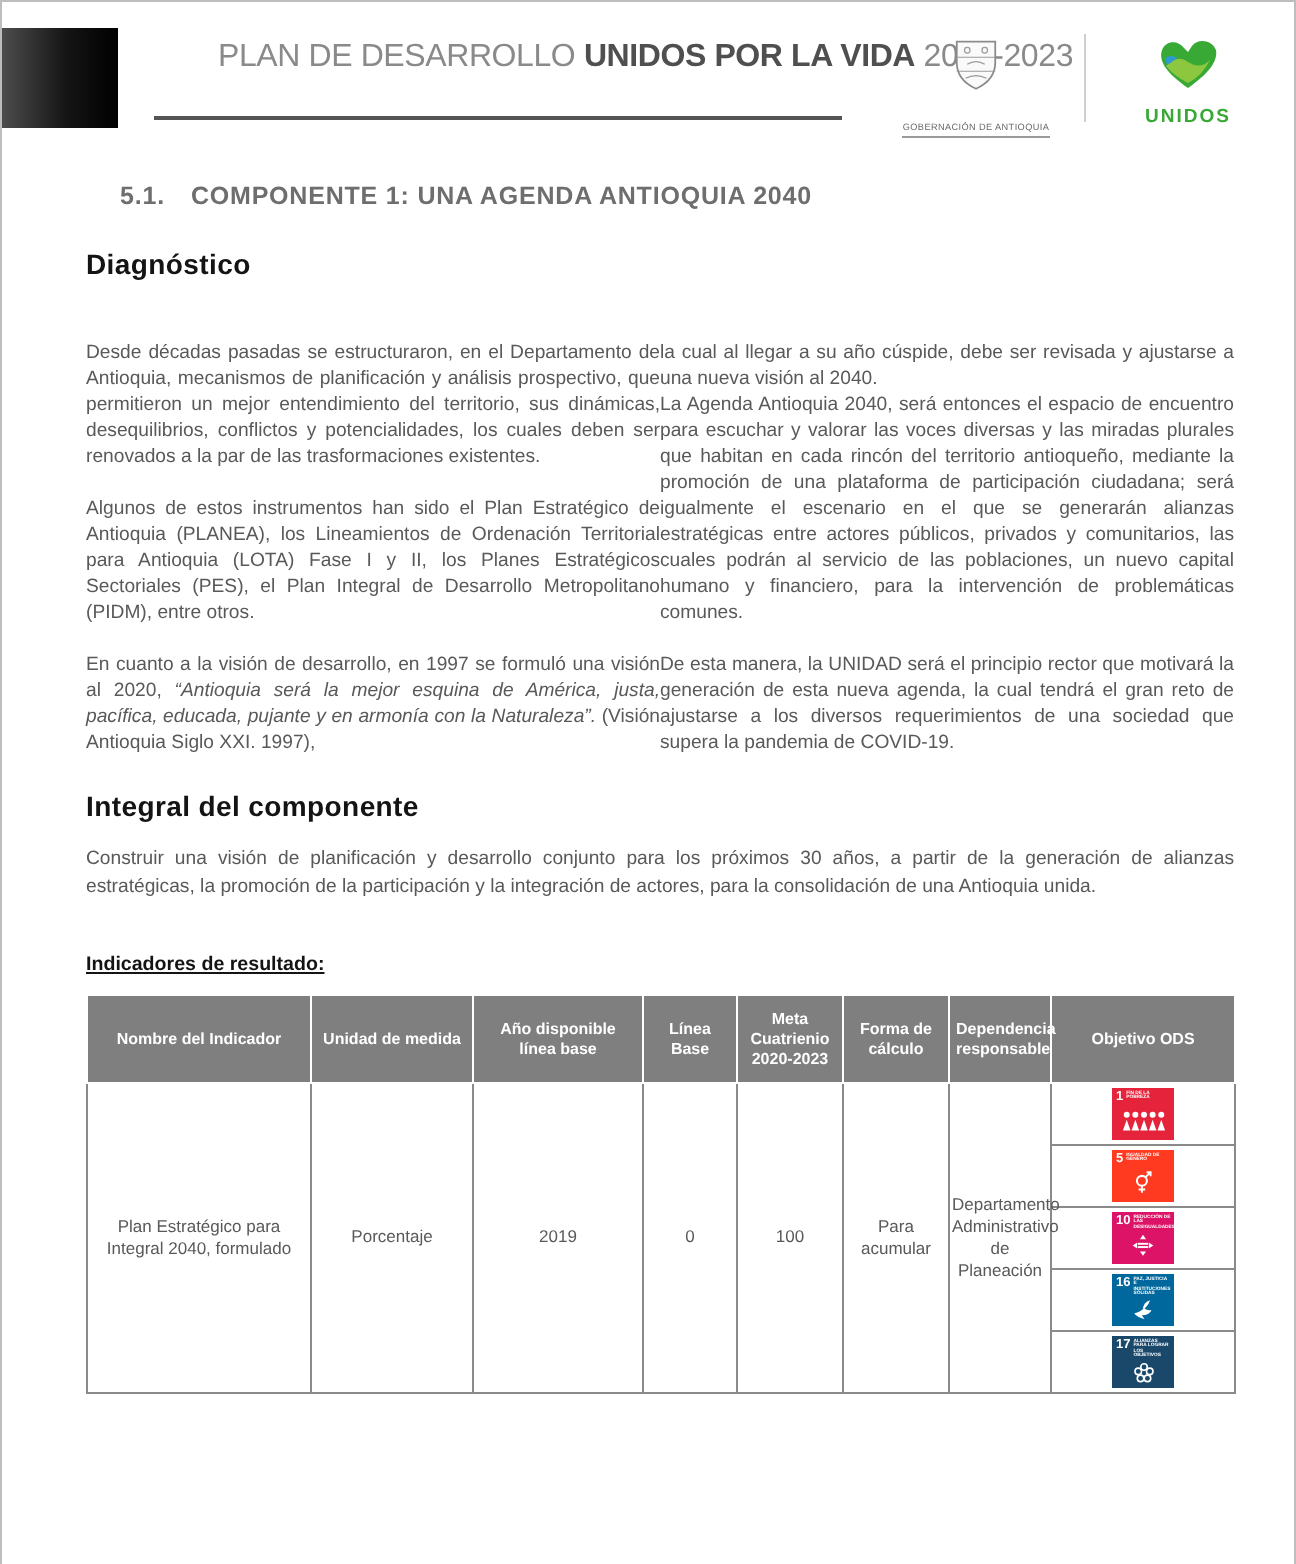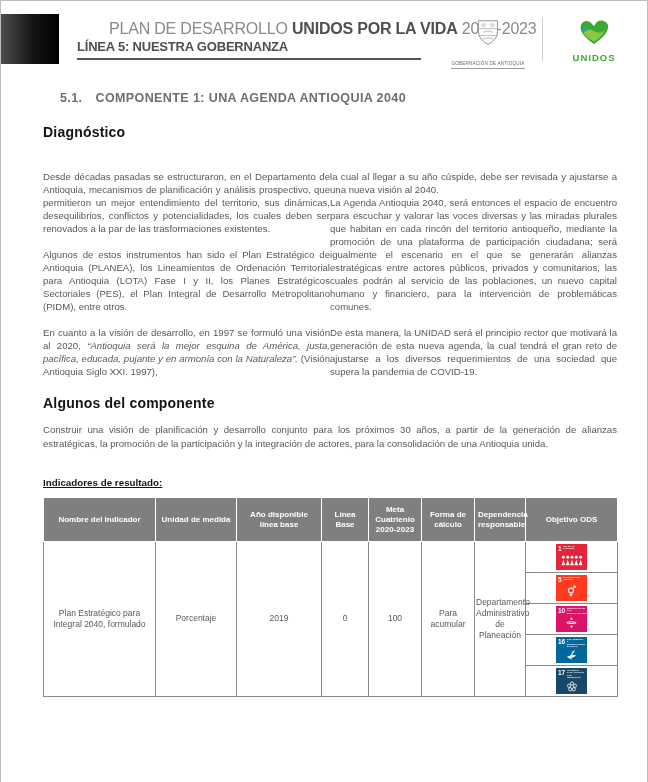--- a/index.html
+++ b/index.html
@@ -80,21 +80,20 @@
   .sdg-glyph svg { display:block; }
 </style>
 </head>
 <body>
 
 <div class="page">
 
   <div class="hdr-black"></div>
   <div class="hdr-text">
     <div class="hdr-line1"><span>PLAN DE DESARROLLO</span> <b>UNIDOS POR LA VIDA</b> <span>2020-2023</span></div>
-    <div class="hdr-line2">LÍNEA 5: NUESTRA GOBERNANZA</div>
   </div>
   <div class="hdr-rule"></div>
 
   <div class="logo-area">
     <div class="gob-logo">
       <span>
         <svg width="30" height="28" viewBox="0 0 34 32">
           <path d="M6,2 H28 V14 Q28,24 17,29 Q6,24 6,14 Z" fill="#fafafa" stroke="#8a8a8a" stroke-width="1"></path>
           <path d="M6,11 H28 M6,19 H28" stroke="#9a9a9a" stroke-width="0.7" fill="none"></path>
           <circle cx="12" cy="7" r="1.6" fill="none" stroke="#9a9a9a" stroke-width="0.7"></circle>
@@ -131,21 +130,21 @@
         <p>Algunos de estos instrumentos han sido el Plan Estratégico de Antioquia (PLANEA), los Lineamientos de Ordenación Territorial para Antioquia (LOTA) Fase I y II, los Planes Estratégicos Sectoriales (PES), el Plan Integral de Desarrollo Metropolitano (PIDM), entre otros.</p>
         <p><span>En cuanto a la visión de desarrollo, en 1997 se formuló una visión al 2020, </span><em>“Antioquia será la mejor esquina de América, justa, pacífica, educada, pujante y en armonía con la Naturaleza”.</em><span> (Visión Antioquia Siglo XXI. 1997),</span></p>
       </div>
       <div class="col">
         <p class="no-gap">la cual al llegar a su año cúspide, debe ser revisada y ajustarse a una nueva visión al 2040.</p>
         <p>La Agenda Antioquia 2040, será entonces el espacio de encuentro para escuchar y valorar las voces diversas y las miradas plurales que habitan en cada rincón del territorio antioqueño, mediante la promoción de una plataforma de participación ciudadana; será igualmente el escenario en el que se generarán alianzas estratégicas entre actores públicos, privados y comunitarios, las cuales podrán al servicio de las poblaciones, un nuevo capital humano y financiero, para la intervención de problemáticas comunes.</p>
         <p>De esta manera, la UNIDAD será el principio rector que motivará la generación de esta nueva agenda, la cual tendrá el gran reto de ajustarse a los diversos requerimientos de una sociedad que supera la pandemia de COVID-19.</p>
       </div>
     </div>
 
-    <div class="h-black h-obj">Algunos del componente</div>
+    <div class="h-black h-obj">Integral del componente</div>
     <p class="full-p">Construir una visión de planificación y desarrollo conjunto para los próximos 30 años, a partir de la generación de alianzas estratégicas, la promoción de la participación y la integración de actores, para la consolidación de una Antioquia unida.</p>
 
     <p class="table-caption">Indicadores de resultado:</p>
 
     <table class="ind">
       <colgroup>
         <col style="width:112px">
           <col style="width:81px">
           <col style="width:85px">
           <col style="width:47px">

